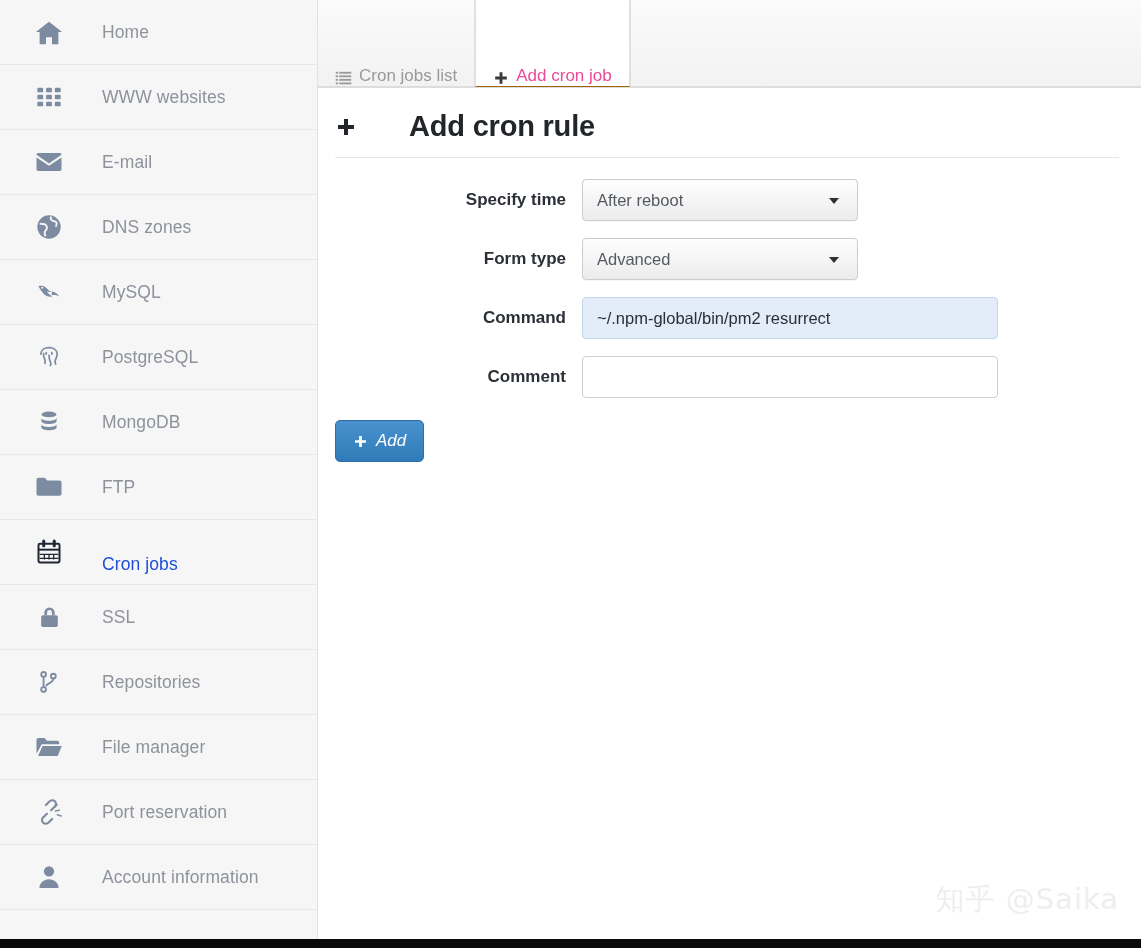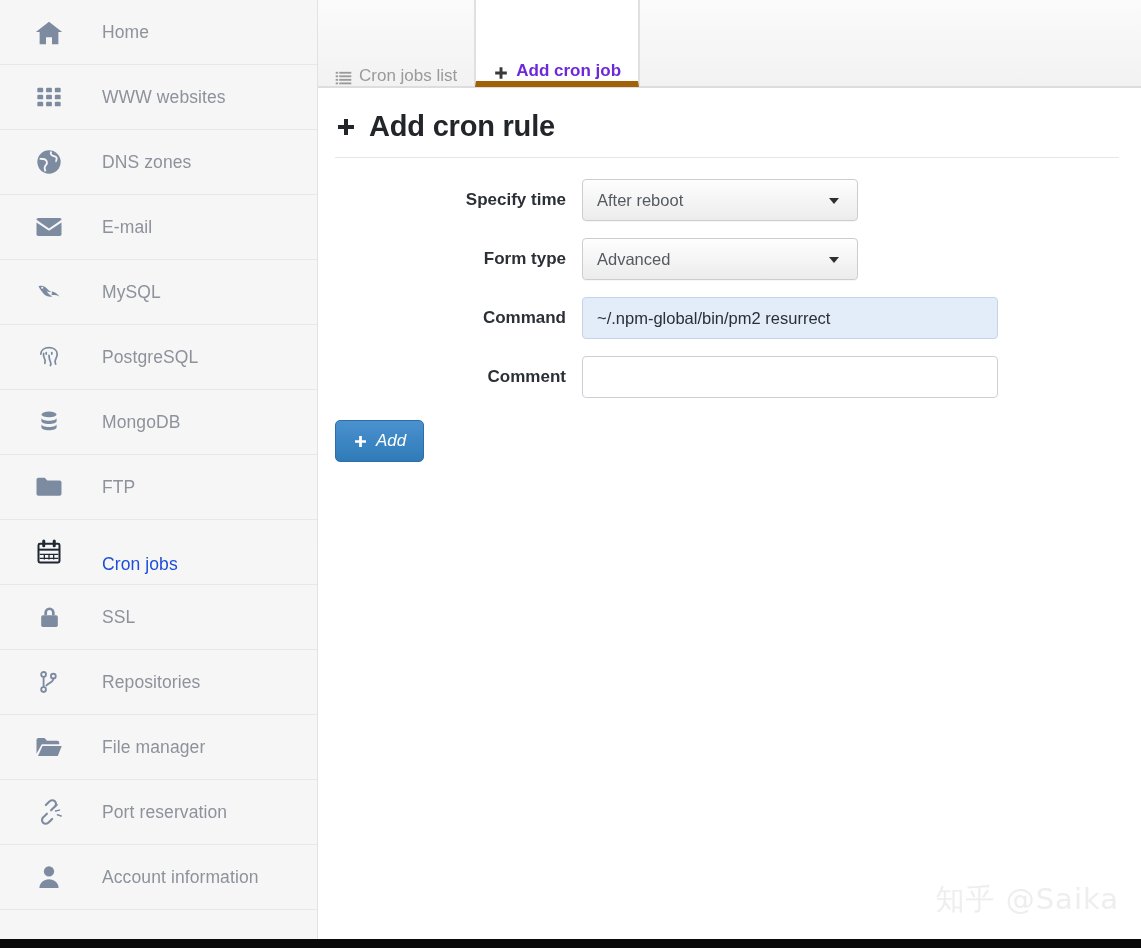--- a/index.html
+++ b/index.html
@@ -112,24 +112,23 @@
     background: linear-gradient(to bottom, #fbfbfb 0%, #f2f2f2 100%);
     border-left: 1px solid #e0e0e0;
     border-right: 1px solid #e0e0e0;
     border-bottom: 1px solid #dddddd;
     cursor: pointer;
     white-space: nowrap;
   }
   .tab:first-child { border-left: none; }
   .tab.active {
     background: #ffffff;
-    color: #6d28d9;
-    border-bottom: 6px solid #a16207;
+    color: #ec4899;
+    border-bottom: 1px solid #a16207;
     z-index: 3;
-    font-weight: bold;
   }
   .tab-icon {
     display: inline-flex;
     align-items: center;
     margin-right: 7px;
     color: #9a9a9a;
   }
   .tab.active .tab-icon { color: #3a3a3a; }
   .tab-filler {
     flex: 1 1 auto;
@@ -144,20 +143,21 @@
     padding: 22px 22px 0 17px;
   }
   h1.page-title {
     margin: 0;
     font-size: 29px;
     font-weight: bold;
     color: #222529;
     letter-spacing: -0.2px;
     display: flex;
     align-items: center;
+    gap: 40px;
   }
   h1.page-title .plus {
     display: inline-flex;
     margin-right: 12px;
     color: #222529;
   }
   .title-rule {
     margin: 14px 0 0 0;
     height: 1px;
     background: #e6e6e6;
@@ -298,36 +298,36 @@
             <rect x="17" y="10" width="5" height="4" rx="1"></rect>
             <rect x="2" y="16" width="5" height="4" rx="1"></rect>
             <rect x="9.5" y="16" width="5" height="4" rx="1"></rect>
             <rect x="17" y="16" width="5" height="4" rx="1"></rect>
           </svg>
         </span>
         <span class="nav-label">WWW websites</span>
       </div>
       <div class="nav-item">
         <span class="nav-icon">
+          <svg width="30" height="30" viewBox="0 0 24 24" fill="currentColor">
+            <path d="M2 6.2c0-.8.6-1.4 1.4-1.4h17.2c.8 0 1.4.6 1.4 1.4L12 13.2z"></path>
+            <path d="M2 8.4l10 6.6 10-6.6v9.4c0 .8-.6 1.4-1.4 1.4H3.4C2.6 19.2 2 18.6 2 17.8z"></path>
+          </svg>
+        </span>
+        <span class="nav-label">E-mail</span>
+      </div>
+      <div class="nav-item">
+        <span class="nav-icon">
           <svg width="28" height="28" viewBox="0 0 24 24" fill="currentColor">
             <circle cx="12" cy="12" r="10"></circle>
             <path d="M4 9c2 1 3 0 4.5.8S11 13 9.5 14.5 8 18 9 20" stroke="#f6f6f6" stroke-width="1.6" fill="none"></path>
             <path d="M14 3c-1 1.5-.4 3 1 3.6s2.6.4 3.4 1.6-1 2.6 0 3.6" stroke="#f6f6f6" stroke-width="1.6" fill="none"></path>
           </svg>
         </span>
         <span class="nav-label">DNS zones</span>
-      </div>
-      <div class="nav-item">
-        <span class="nav-icon">
-          <svg width="30" height="30" viewBox="0 0 24 24" fill="currentColor">
-            <path d="M2 6.2c0-.8.6-1.4 1.4-1.4h17.2c.8 0 1.4.6 1.4 1.4L12 13.2z"></path>
-            <path d="M2 8.4l10 6.6 10-6.6v9.4c0 .8-.6 1.4-1.4 1.4H3.4C2.6 19.2 2 18.6 2 17.8z"></path>
-          </svg>
-        </span>
-        <span class="nav-label">E-mail</span>
       </div>
       <div class="nav-item">
         <span class="nav-icon">
           <svg width="28" height="28" viewBox="0 0 24 24" fill="currentColor">
             <path d="M3 7c3.5-1.2 6 .5 7.6 2.4 1.2 1.4 2.3 2.2 3.8 2.4-1.3.6-3 .3-4.2-.4.8 1.7 2.4 3.4 4.6 4.4-2.6.6-5.6-.4-7.6-2.6C5.2 11 4 9 3 7z"></path>
             <path d="M14.6 11.6c2.2.2 4.4 1.6 6.4 4.2-2.6-1-4.8-1.4-6.8-1z"></path>
             <circle cx="6.2" cy="8.4" r=".9" fill="#f6f6f6"></circle>
           </svg>
         </span>
         <span class="nav-label">MySQL</span>

